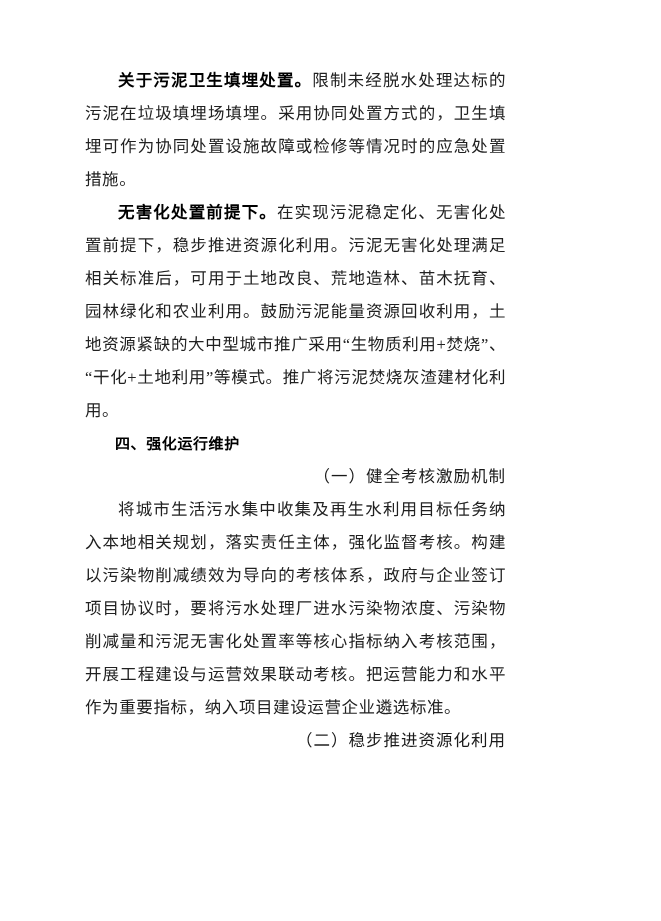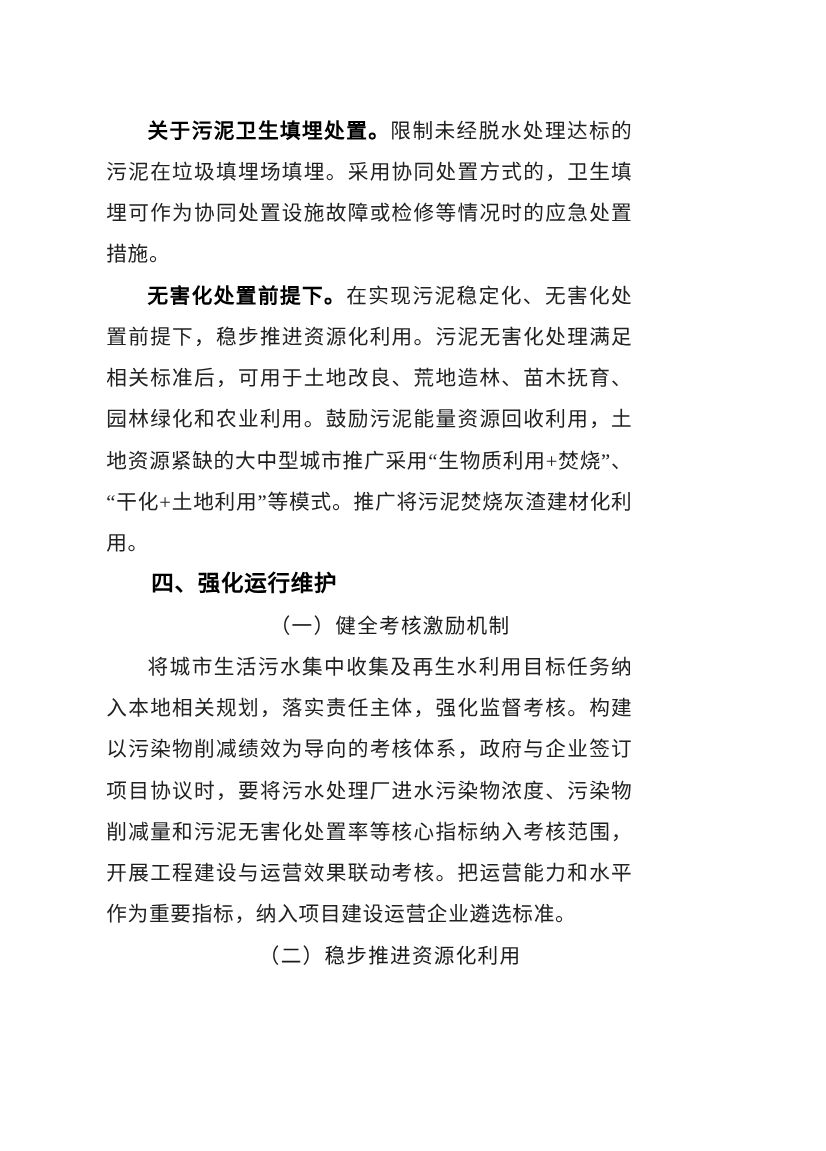--- a/index.html
+++ b/index.html
@@ -11,58 +11,58 @@
     width: 661px;
     height: 921px;
     overflow: hidden;
     font-family: "Liberation Serif", "DejaVu Serif", serif;
     color: #212121;
   }
   .page {
     box-sizing: border-box;
     width: 589px;
     height: 921px;
-    padding: 88px 83px 0 85px;
+    padding: 64px 83px 0 85px;
     background: #ffffff;
   }
   .doc-body {
     font-size: 16.5px;
     line-height: 33px;
     text-align: justify;
     text-justify: inter-character;
     letter-spacing: 0.6px;
   }
   p.para {
     margin: 0;
     text-indent: 2em;
   }
   p.para .lead {
     font-weight: bold;
     color: #000000;
   }
   h2.h1-heading {
     margin: 0;
-    font-size: 18px;
+    font-size: 15px;
     line-height: 33px;
     font-weight: bold;
     color: #000000;
     text-indent: 2em;
     font-family: "Liberation Sans", "DejaVu Sans", sans-serif;
     text-align: left;
     letter-spacing: 0.6px;
   }
   h3.h2-heading {
     margin: 0;
     font-size: 16.5px;
     line-height: 33px;
     font-weight: normal;
     color: #1a1a1a;
     text-indent: 2em;
     font-family: "Liberation Serif", "DejaVu Serif", serif;
-    text-align: center;
+    text-align: right;
     letter-spacing: 1px;
   }
 </style>
 </head>
 <body>
 
 <div class="page">
   <div class="doc-body">
 
     <p class="para"><span class="lead">关于污泥卫生填埋处置。</span><span>限制未经脱水处理达标的污泥在垃圾填埋场填埋。采用协同处置方式的，卫生填埋可作为协同处置设施故障或检修等情况时的应急处置措施。</span></p>

